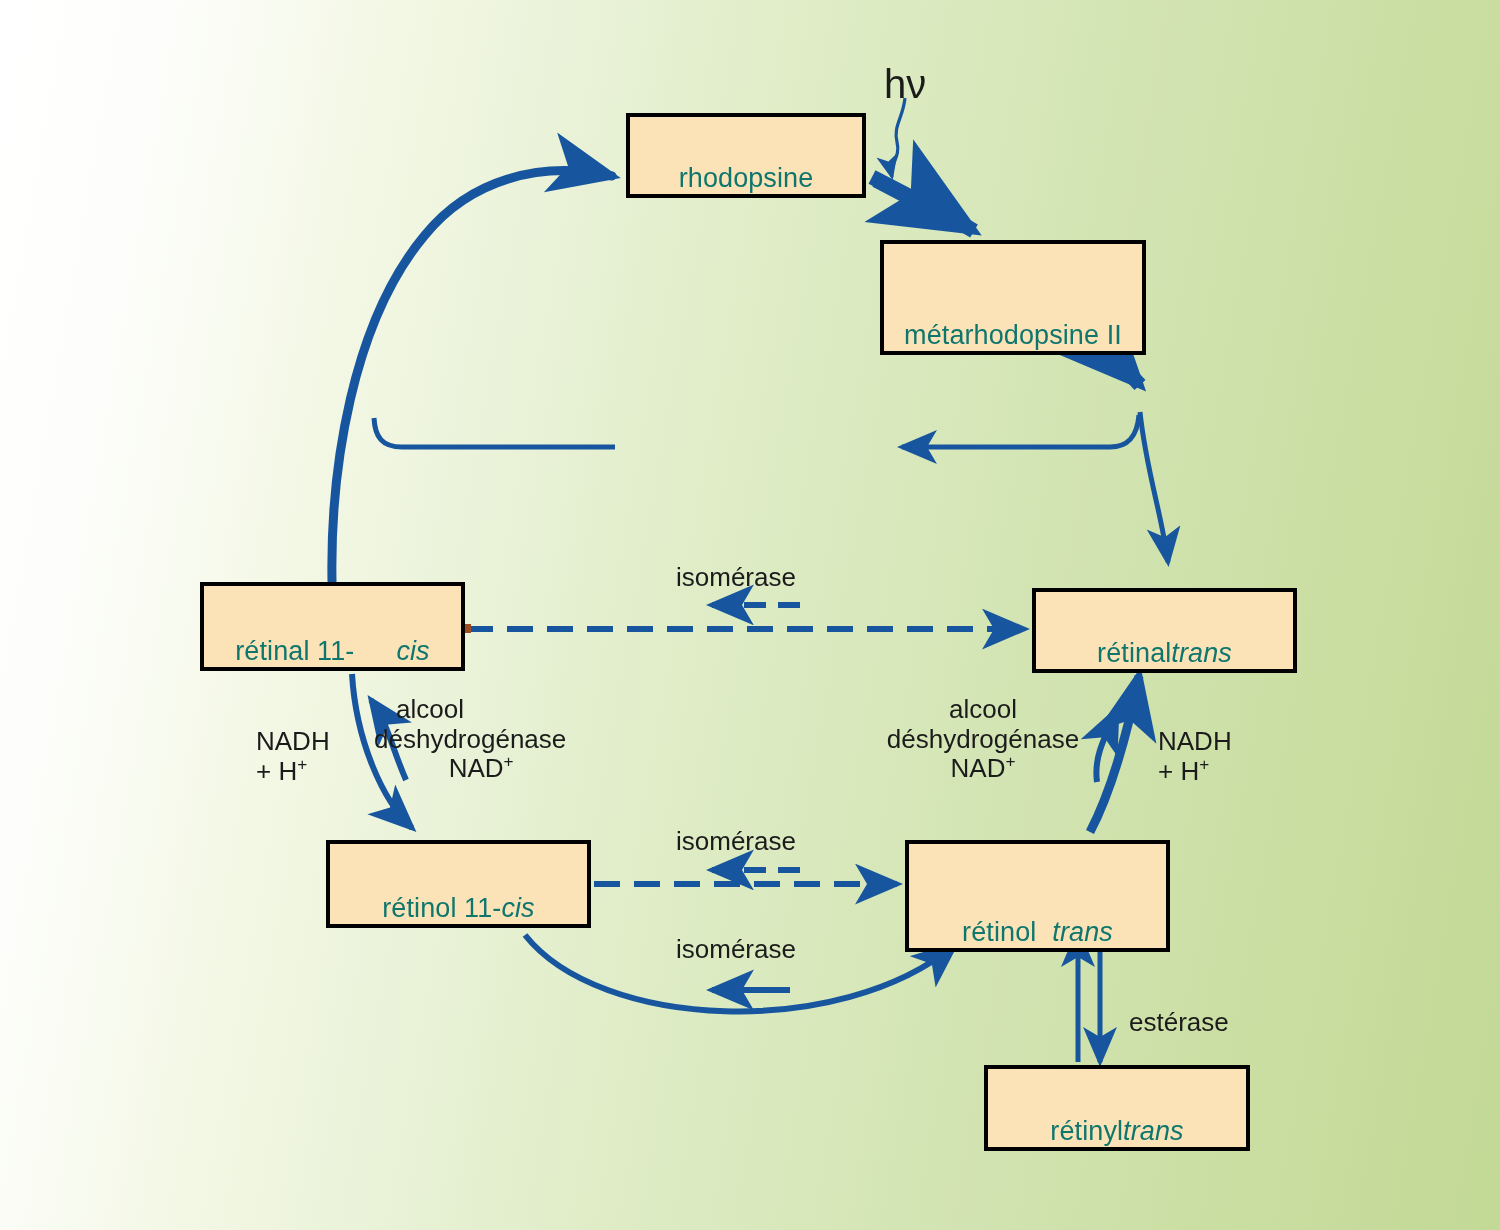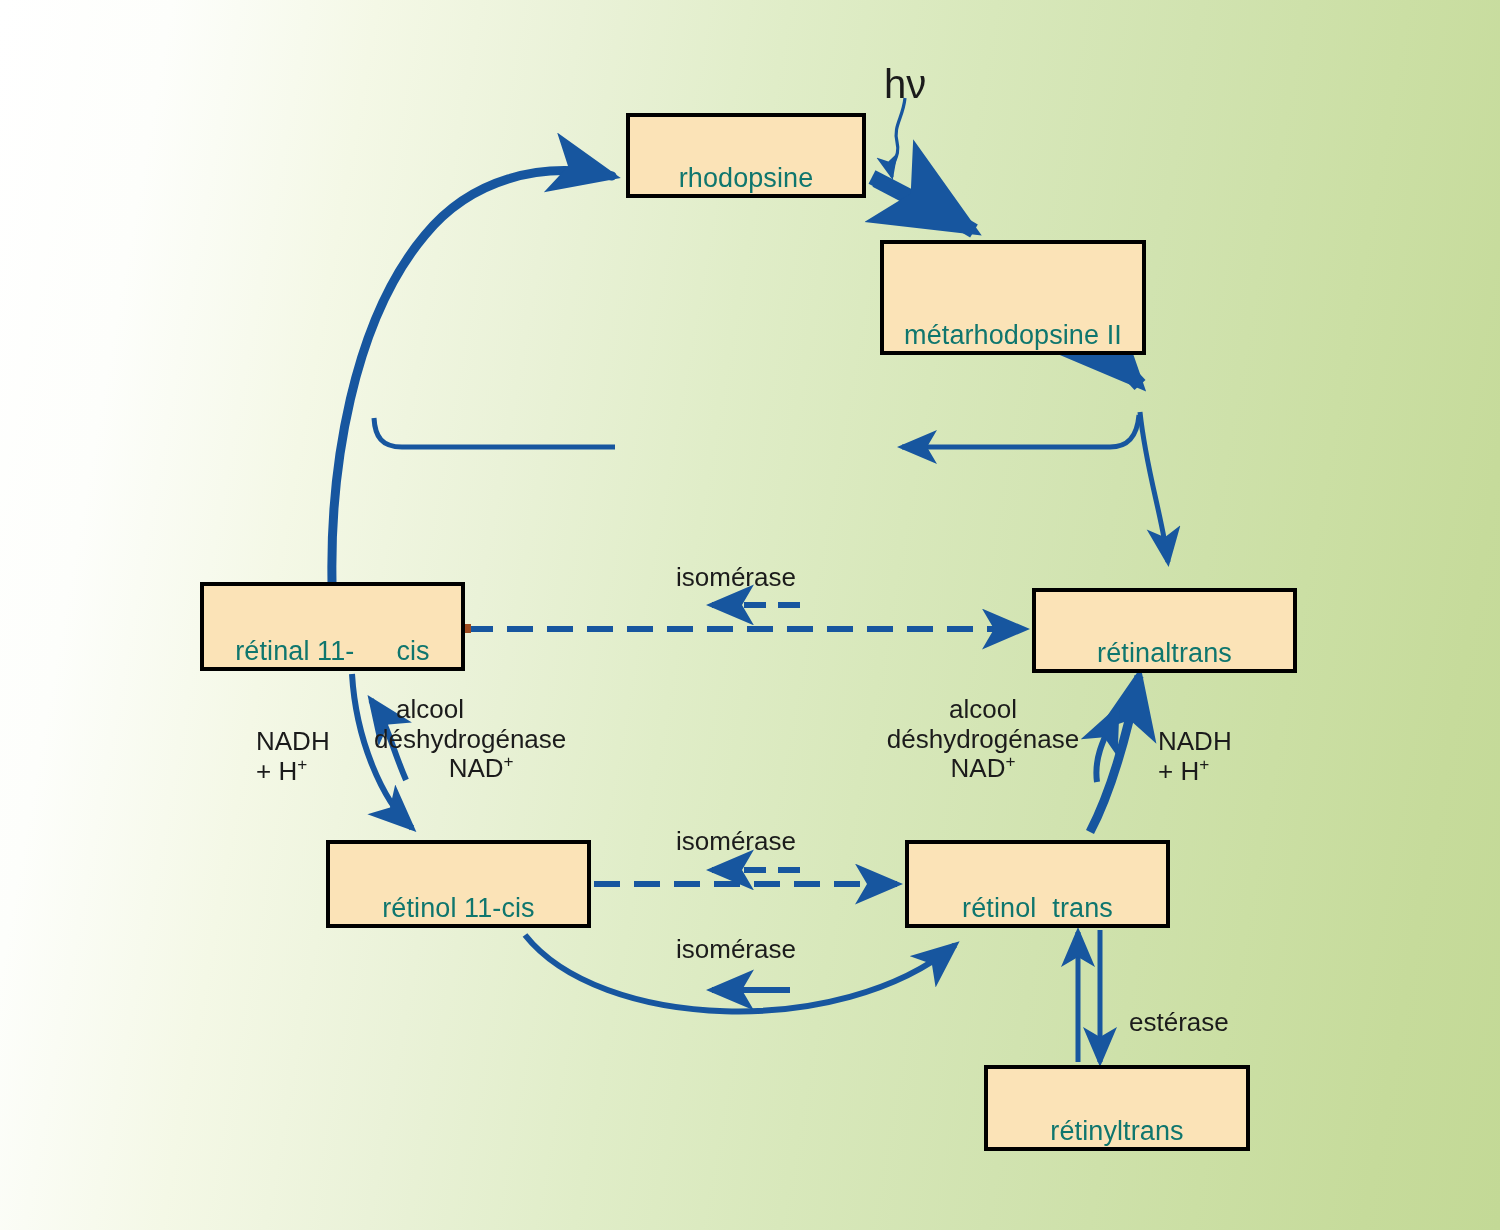--- a/index.html
+++ b/index.html
@@ -39,21 +39,21 @@
     display:flex;
     align-items:flex-end;
     justify-content:center;
     color:#0f766e;
     font-size:27px;
     line-height:1.1;
     text-align:center;
     white-space:nowrap;
     letter-spacing:0.1px;
   }
-  .node .it{}
+  .node .it{font-style:italic;}
   .lbl{
     position:absolute;
     color:#1b1b1b;
     font-size:26px;
     line-height:1.14;
     white-space:nowrap;
     text-align:center;
   }
   .lbl sup{font-size:0.66em; vertical-align:super; line-height:0;}
   .hv{font-size:40px;}
@@ -136,21 +136,21 @@
   <div class="node" style="left:1032px;top:588px;width:265px;height:85px;">
     <span>rétinal </span>
       <span class="it">trans</span>
   </div>
 
   <div class="node" style="left:326px;top:840px;width:265px;height:88px;">
     <span>rétinol 11-</span>
       <span class="it">cis</span>
   </div>
 
-  <div class="node" style="left:905px;top:840px;width:265px;height:88px;gap:16px;">
+  <div class="node" style="left:905px;top:840px;width:265px;height:112px;gap:16px;">
     <span>rétinol </span>
       <span class="it">trans</span>
   </div>
 
   <div class="node" style="left:984px;top:1065px;width:266px;height:86px;">
     <span>rétinyl </span>
       <span class="it">trans</span>
   </div>
 
   <div class="lbl hv" style="left:884px;top:62px;">

